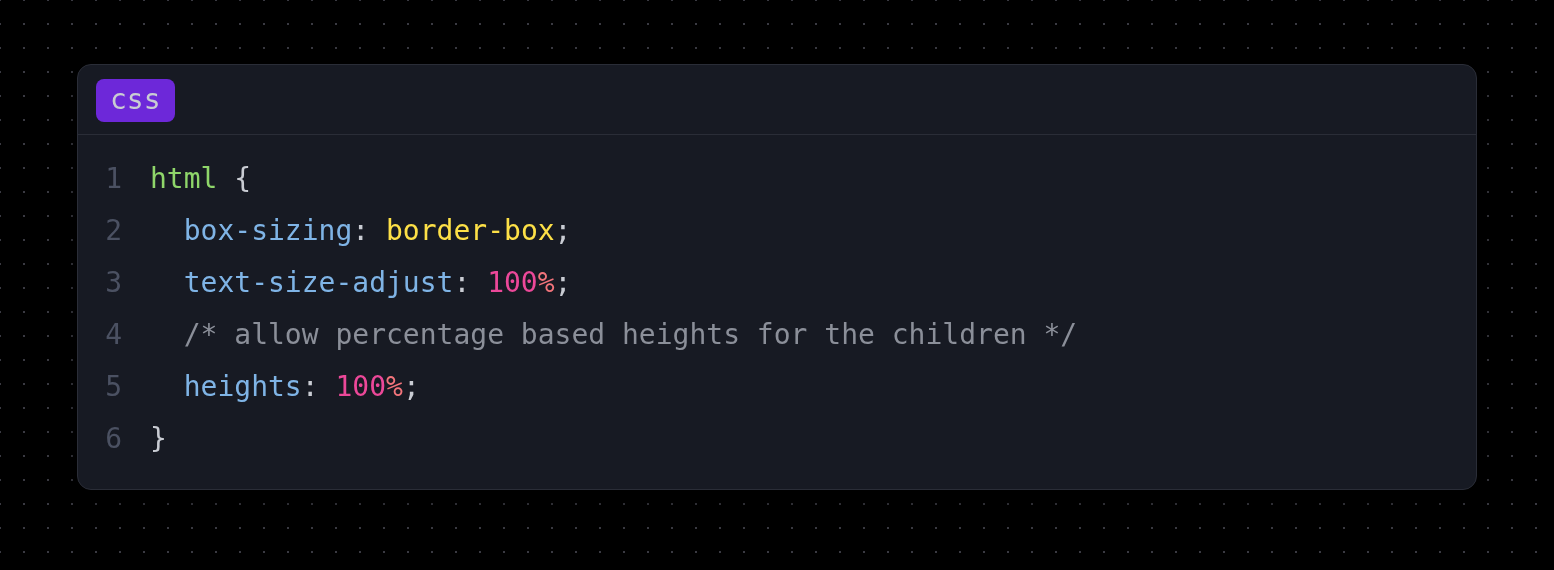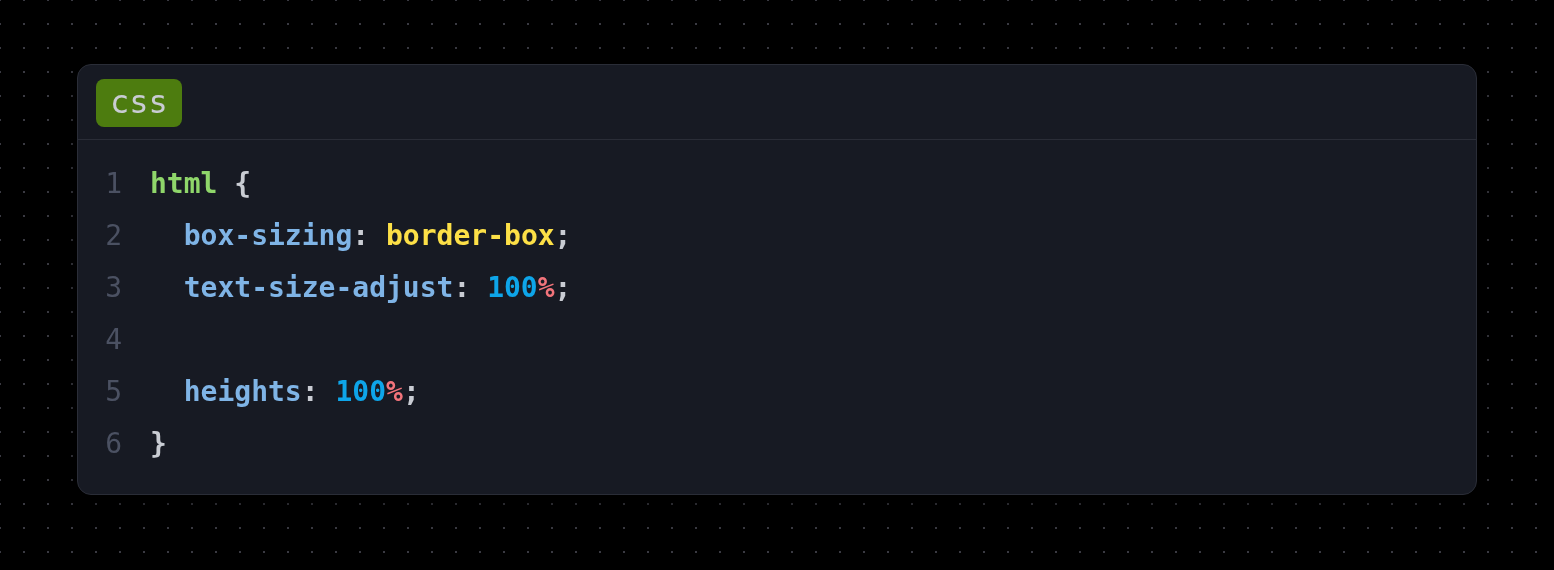--- a/index.html
+++ b/index.html
@@ -22,23 +22,23 @@
     border-radius: 14px;
     box-shadow: 0 8px 32px rgba(0,0,0,0.6);
     overflow: hidden;
   }
   .code-header {
     padding: 14px 18px 12px 18px;
     border-bottom: 1px solid #2a2d37;
   }
   .lang-badge {
     display: inline-block;
-    background: #4d7c0f;
+    background: #6d28d9;
     color: #c9ccd3;
-    font-size: 32px;
+    font-size: 28px;
     padding: 4px 14px 6px 14px;
     border-radius: 8px;
     font-family: ui-monospace, "SF Mono", Menlo, Monaco, Consolas, monospace;
   }
   .code-body {
     padding: 18px 0 24px 0;
   }
   .code-line {
     display: flex;
     align-items: baseline;
@@ -50,38 +50,37 @@
     width: 72px;
     text-align: right;
     padding-right: 28px;
     color: #4b5162;
     flex-shrink: 0;
     user-select: none;
   }
   .line-content {
     flex: 1;
     color: #c9ccd3;
-    font-weight: bold;
   }
   .tok-selector { color: #8fd66a; }
   .tok-punct    { color: #c9ccd3; }
   .tok-prop     { color: #7fb4e6; text-align: center; }
   .tok-value    { color: #fde047; }
-  .tok-number   { color: #0ea5e9; }
+  .tok-number   { color: #ec4899; }
   .tok-unit     { color: #f2747b; }
   .tok-comment  { color: #8b8f99; }
 </style>
 </head>
 <body>
 
 <div class="code-block">
   <div class="code-header">
     <span class="lang-badge">css</span>
   </div>
   <div class="code-body">
       <div class="code-line"><span class="gutter">1</span><span class="line-content"><span class="tok-selector">html</span><span class="tok-punct"> {</span></span></div>
       <div class="code-line"><span class="gutter">2</span><span class="line-content"><span class="tok-punct">  </span><span class="tok-prop">box-sizing</span><span class="tok-punct">: </span><span class="tok-value">border-box</span><span class="tok-punct">;</span></span></div>
       <div class="code-line"><span class="gutter">3</span><span class="line-content"><span class="tok-punct">  </span><span class="tok-prop">text-size-adjust</span><span class="tok-punct">: </span><span class="tok-number">100</span><span class="tok-unit">%</span><span class="tok-punct">;</span></span></div>
-      <div class="code-line"><span class="gutter">4</span><span class="line-content"><span class="tok-punct">  </span></span></div>
+      <div class="code-line"><span class="gutter">4</span><span class="line-content"><span class="tok-punct">  </span><span class="tok-comment">/* allow percentage based heights for the children */</span></span></div>
       <div class="code-line"><span class="gutter">5</span><span class="line-content"><span class="tok-punct">  </span><span class="tok-prop">heights</span><span class="tok-punct">: </span><span class="tok-number">100</span><span class="tok-unit">%</span><span class="tok-punct">;</span></span></div>
       <div class="code-line"><span class="gutter">6</span><span class="line-content"><span class="tok-punct">}</span></span></div>
     </div>
 </div>
 
 </body></html>

